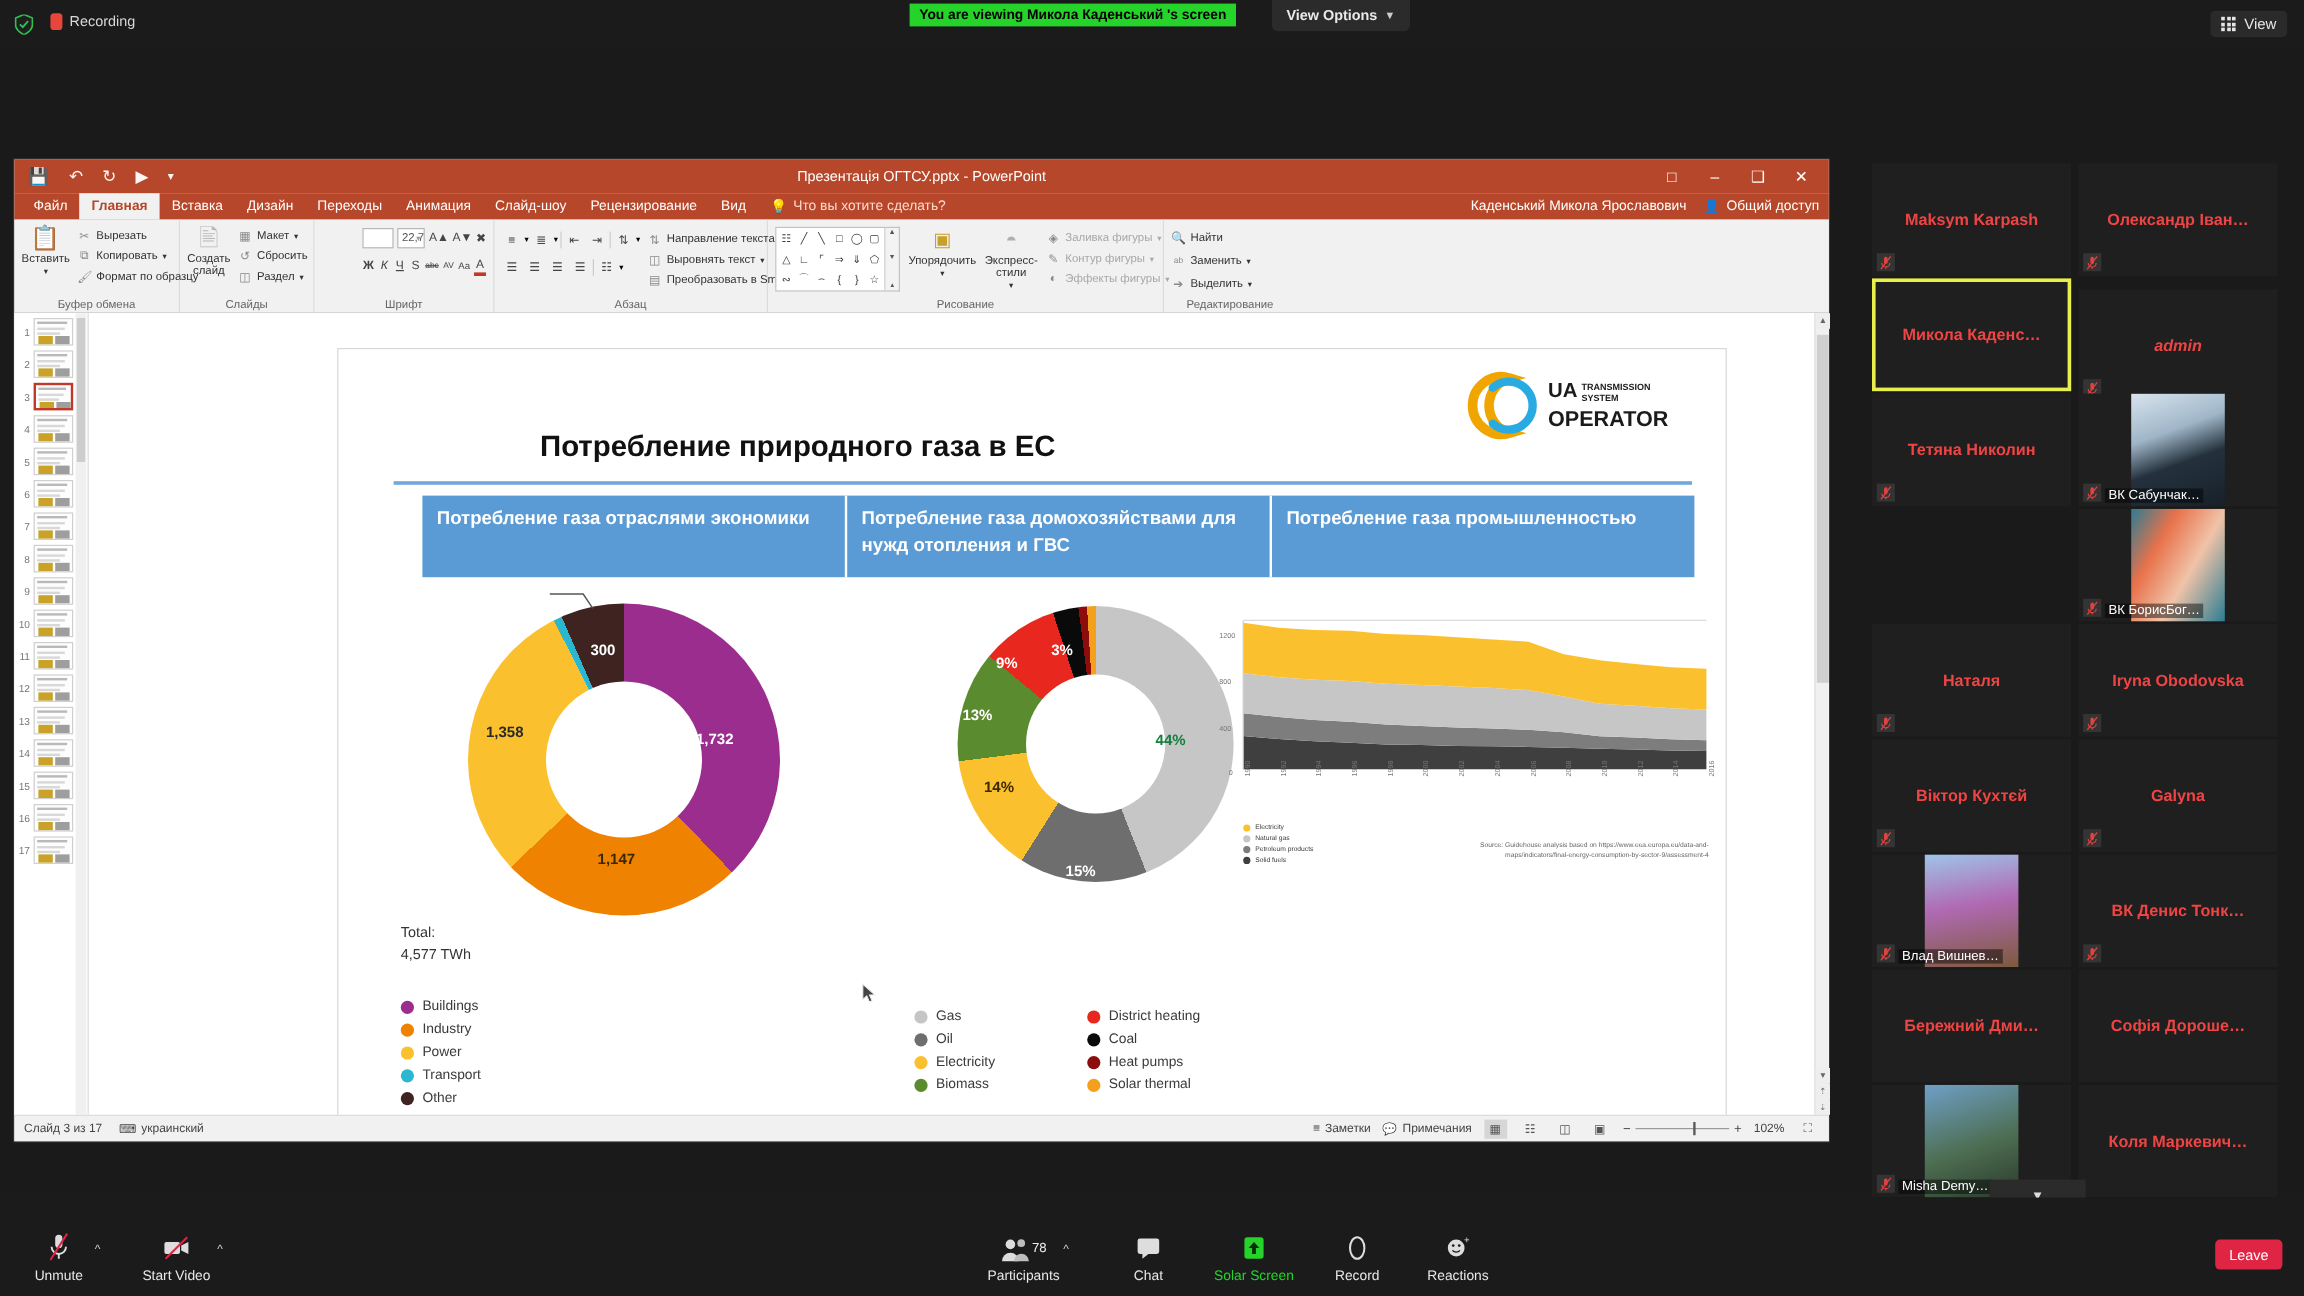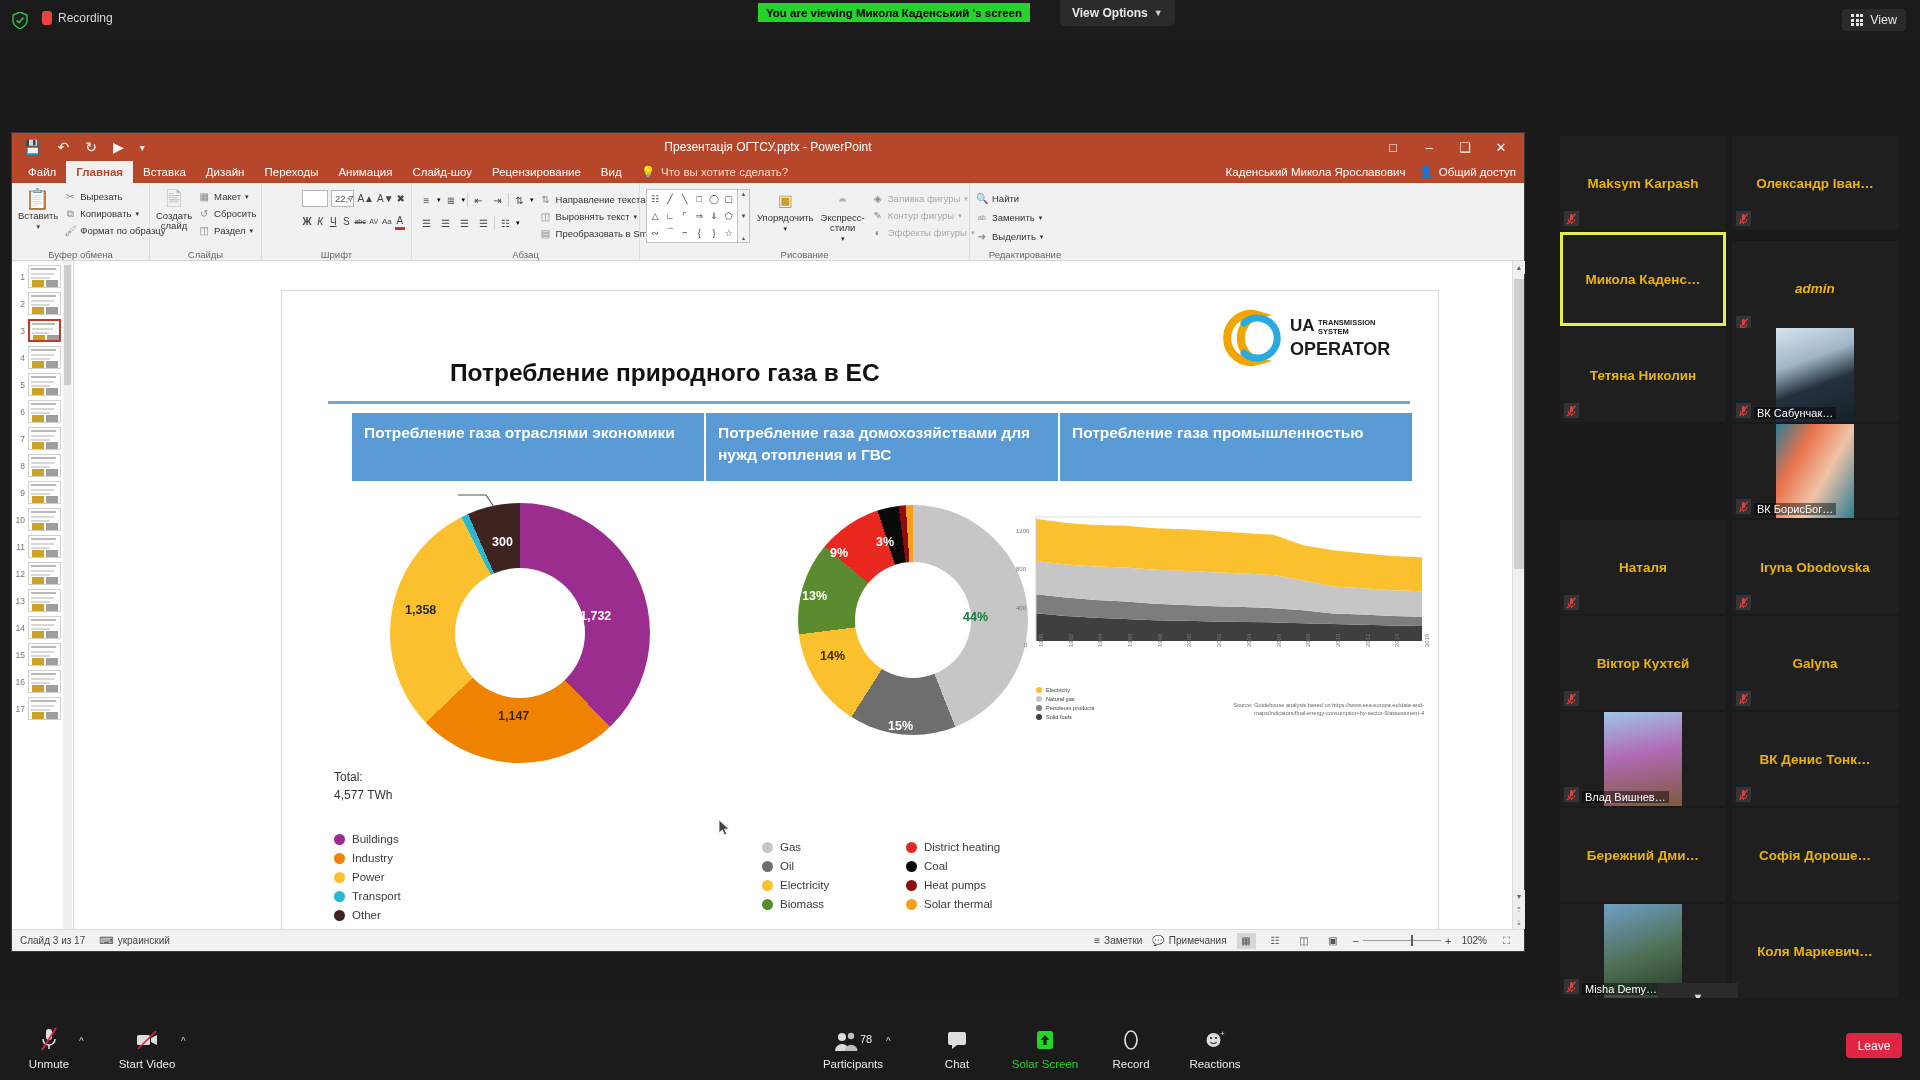--- a/index.html
+++ b/index.html
@@ -131,21 +131,21 @@
   .viewbtn.on { background: #d6d6d6; }
   .zoomslider { display: flex; align-items: center; gap: 4px; }
   .zs-track { width: 78px; height: 1px; background: #9a9a9a; position: relative; }
   .zs-thumb { position: absolute; left: 48px; top: -5px; width: 2px; height: 11px; background: #5a5a5a; }
 
   
   .ppanel { position: absolute; left: 1560px; top: 136px; width: 344px; height: 856px; }
   .ptile { position: absolute; background: #1f1f1f; overflow: hidden; }
   .ptile.sel { outline: 3px solid #e8ef4a; outline-offset: -3px; }
   .ptile .pname-center { position: absolute; left: 0; right: 0; top: 50%; transform: translateY(-50%); text-align: center;
-                         color: #eab308; font-size: 13.5px; font-weight: 700; padding: 0 6px; white-space: nowrap; overflow: hidden; text-overflow: ellipsis; }
+                         color: #ef4444; font-size: 13.5px; font-weight: 700; padding: 0 6px; white-space: nowrap; overflow: hidden; text-overflow: ellipsis; }
   .ptile .pname-bl { position: absolute; left: 22px; bottom: 3px; color: #fff; font-size: 11px; background: rgba(0,0,0,.45); padding: 0 3px; max-width: 106px; white-space: nowrap; overflow: hidden; text-overflow: ellipsis; }
   .mutedot { position: absolute; left: 4px; bottom: 4px; width: 15px; height: 15px; background: rgba(60,60,60,.75); display: flex; align-items: center; justify-content: center; }
   .mutedot svg { display: block; }
   .pvid { position: absolute; left: 50%; transform: translateX(-50%); top: 0; height: 100%; width: 62px; }
   .scroll-down { position: absolute; left: 98px; top: 848px; width: 80px; height: 28px; background: #2b2b2b; display: flex; align-items: center; justify-content: center; color: #ddd; font-size: 11px; }
 
   
   .zbar { position: absolute; left: 0; bottom: 0; width: 1920px; height: 82px; background: #1b1b1b; }
   .zbtn { position: absolute; display: flex; flex-direction: column; align-items: center; gap: 5px; color: #e8e8e8; font-size: 11.5px; }
   .zbtn .zi { height: 26px; display: flex; align-items: flex-end; }

